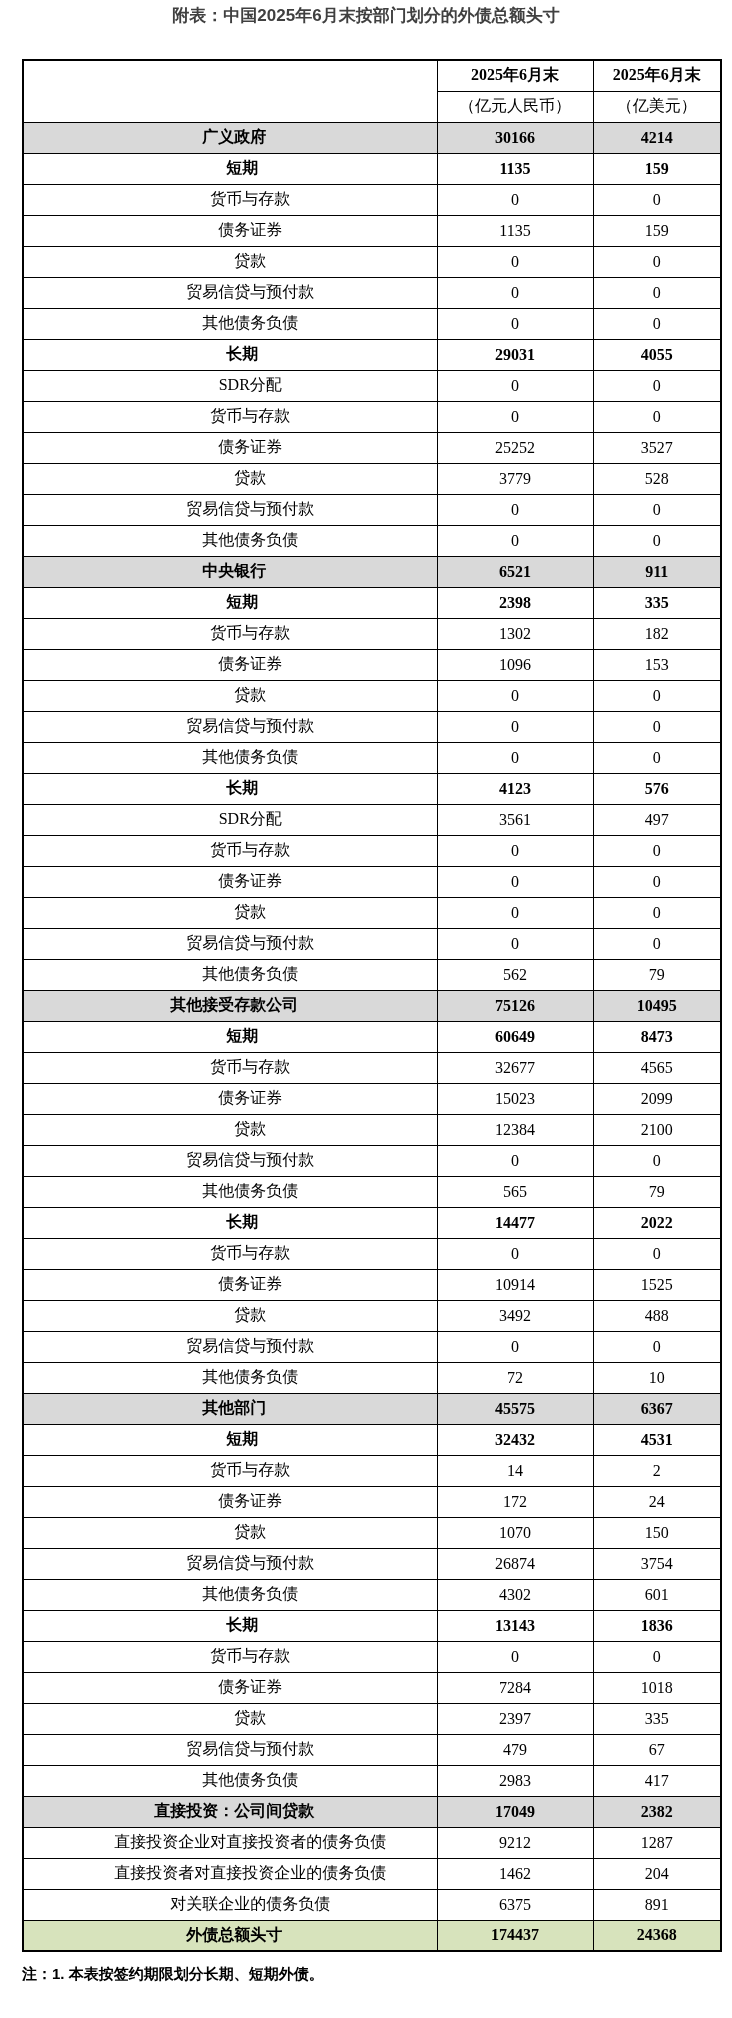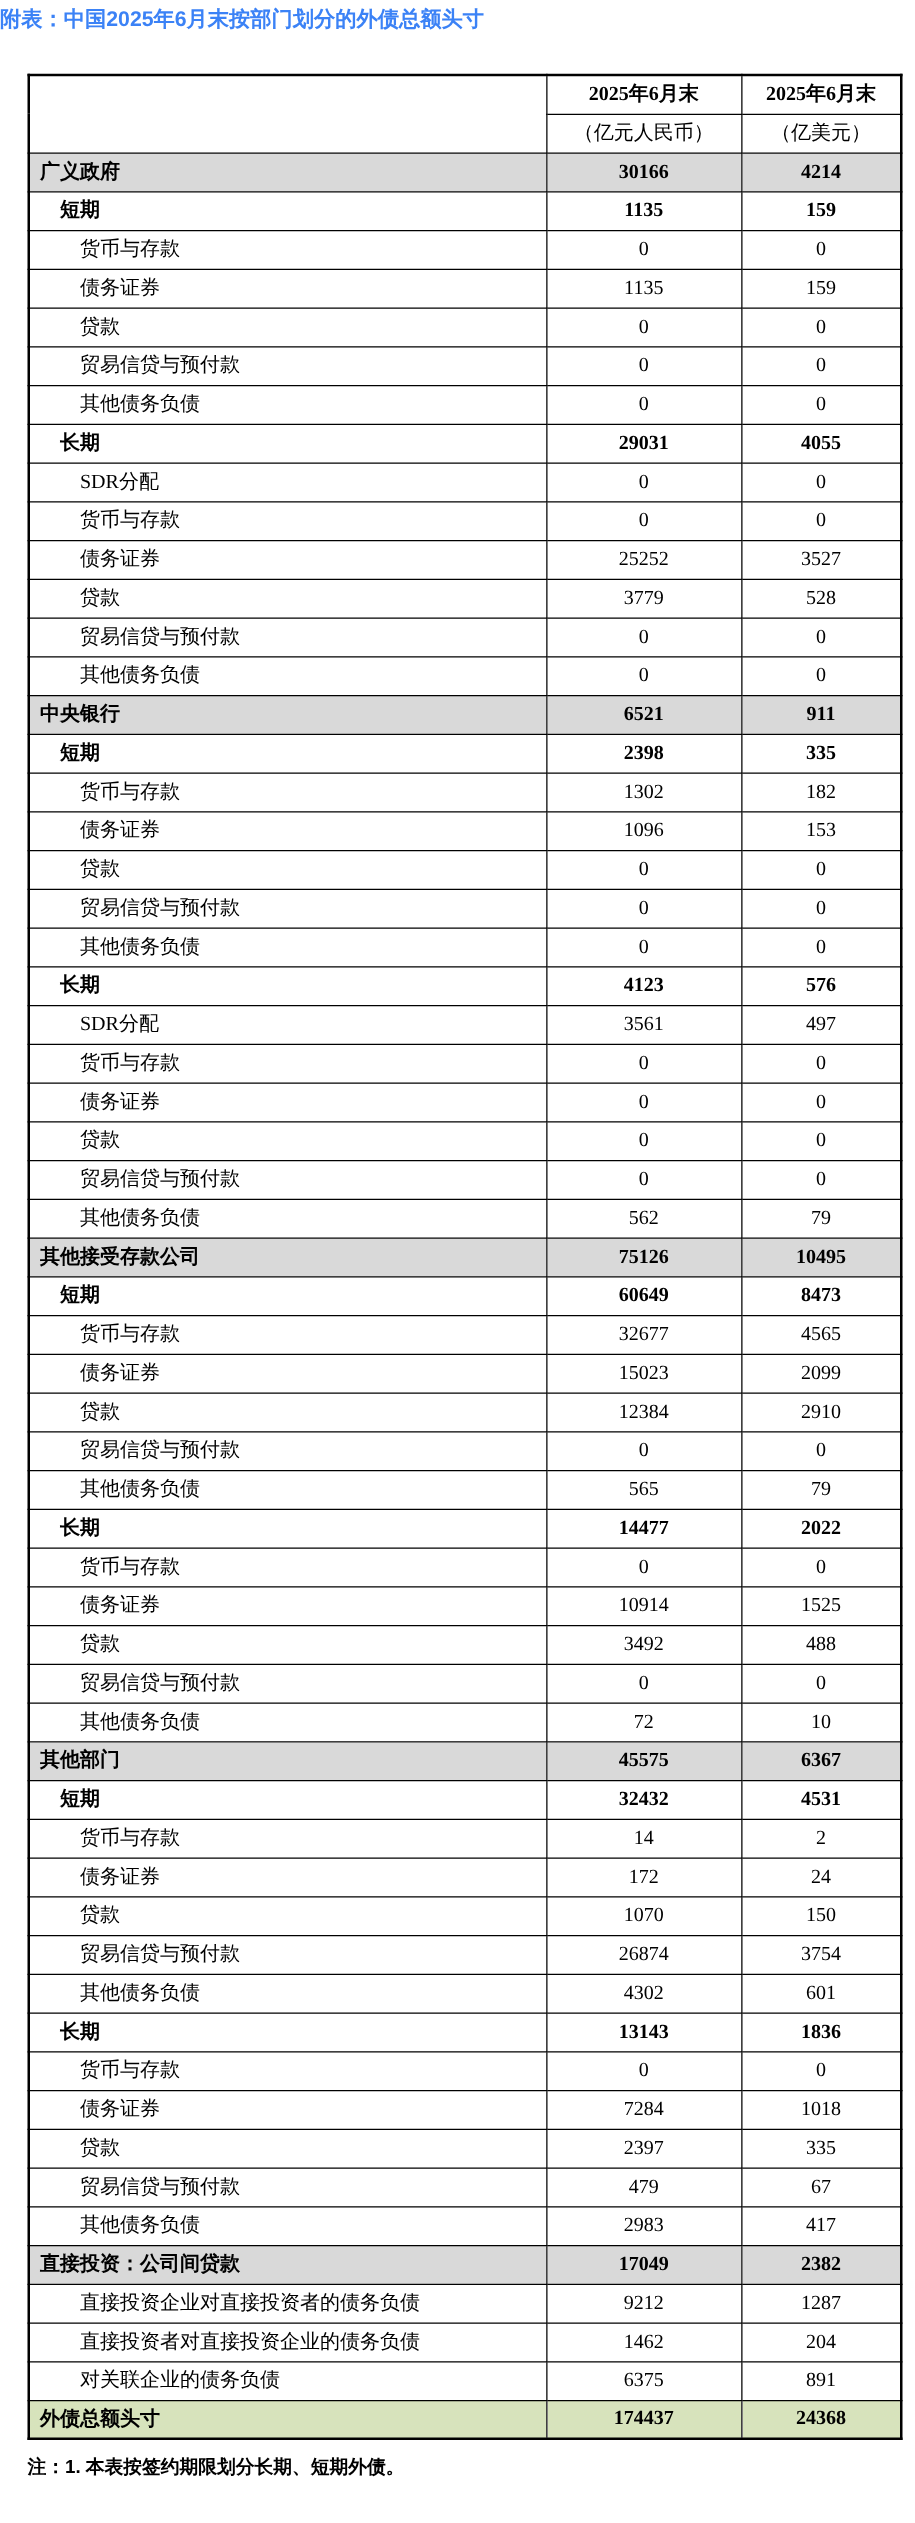--- a/index.html
+++ b/index.html
@@ -7,47 +7,47 @@
   body {
     width: 732px;
     height: 2018px;
     background: #ffffff;
     color: #000;
     font-family: "Liberation Serif", "DejaVu Serif", serif;
     position: relative;
   }
   .page-title {
     margin: 6px 0 0 0;
-    text-align: left;
+    text-align: center;
     font-family: "Liberation Sans", "DejaVu Sans", sans-serif;
     font-weight: bold;
     font-size: 17px;
     line-height: 20px;
-    color: #3b82f6;
+    color: #404040;
   }
   table.debt-table {
     margin: 33px 0 0 22px;
     width: 698px;
     table-layout: fixed;
     border-collapse: collapse;
     border: 2px solid var(--border-color, #000);
   }
   .debt-table th, .debt-table td {
     border: 1px solid var(--border-color, #000);
     height: 31px;
     padding: 0;
     font-size: 16px;
     vertical-align: middle;
     overflow: hidden;
     white-space: nowrap;
   }
   .debt-table thead th { text-align: center; }
   .debt-table th.hdr-period { font-weight: bold; }
   .debt-table th.hdr-unit { font-weight: normal; }
-  .debt-table td.label { text-align: left; }
+  .debt-table td.label { text-align: center; }
   .debt-table td.num { text-align: center; }
   .debt-table tr td { font-weight: normal; }
   .debt-table tr.section td {
     background: var(--section-bg, #d9d9d9);
     font-weight: bold;
   }
   .debt-table tr.subtotal td { font-weight: bold; }
   .debt-table tr.total td {
     background: var(--total-bg, #d7e3bc);
     font-weight: bold;
@@ -246,21 +246,21 @@
         <td class="num">4565</td>
       </tr>
       <tr class="item">
         <td class="label">债务证券</td>
         <td class="num">15023</td>
         <td class="num">2099</td>
       </tr>
       <tr class="item">
         <td class="label">贷款</td>
         <td class="num">12384</td>
-        <td class="num">2910</td>
+        <td class="num">2100</td>
       </tr>
       <tr class="item">
         <td class="label">贸易信贷与预付款</td>
         <td class="num">0</td>
         <td class="num">0</td>
       </tr>
       <tr class="item">
         <td class="label">其他债务负债</td>
         <td class="num">565</td>
         <td class="num">79</td>

